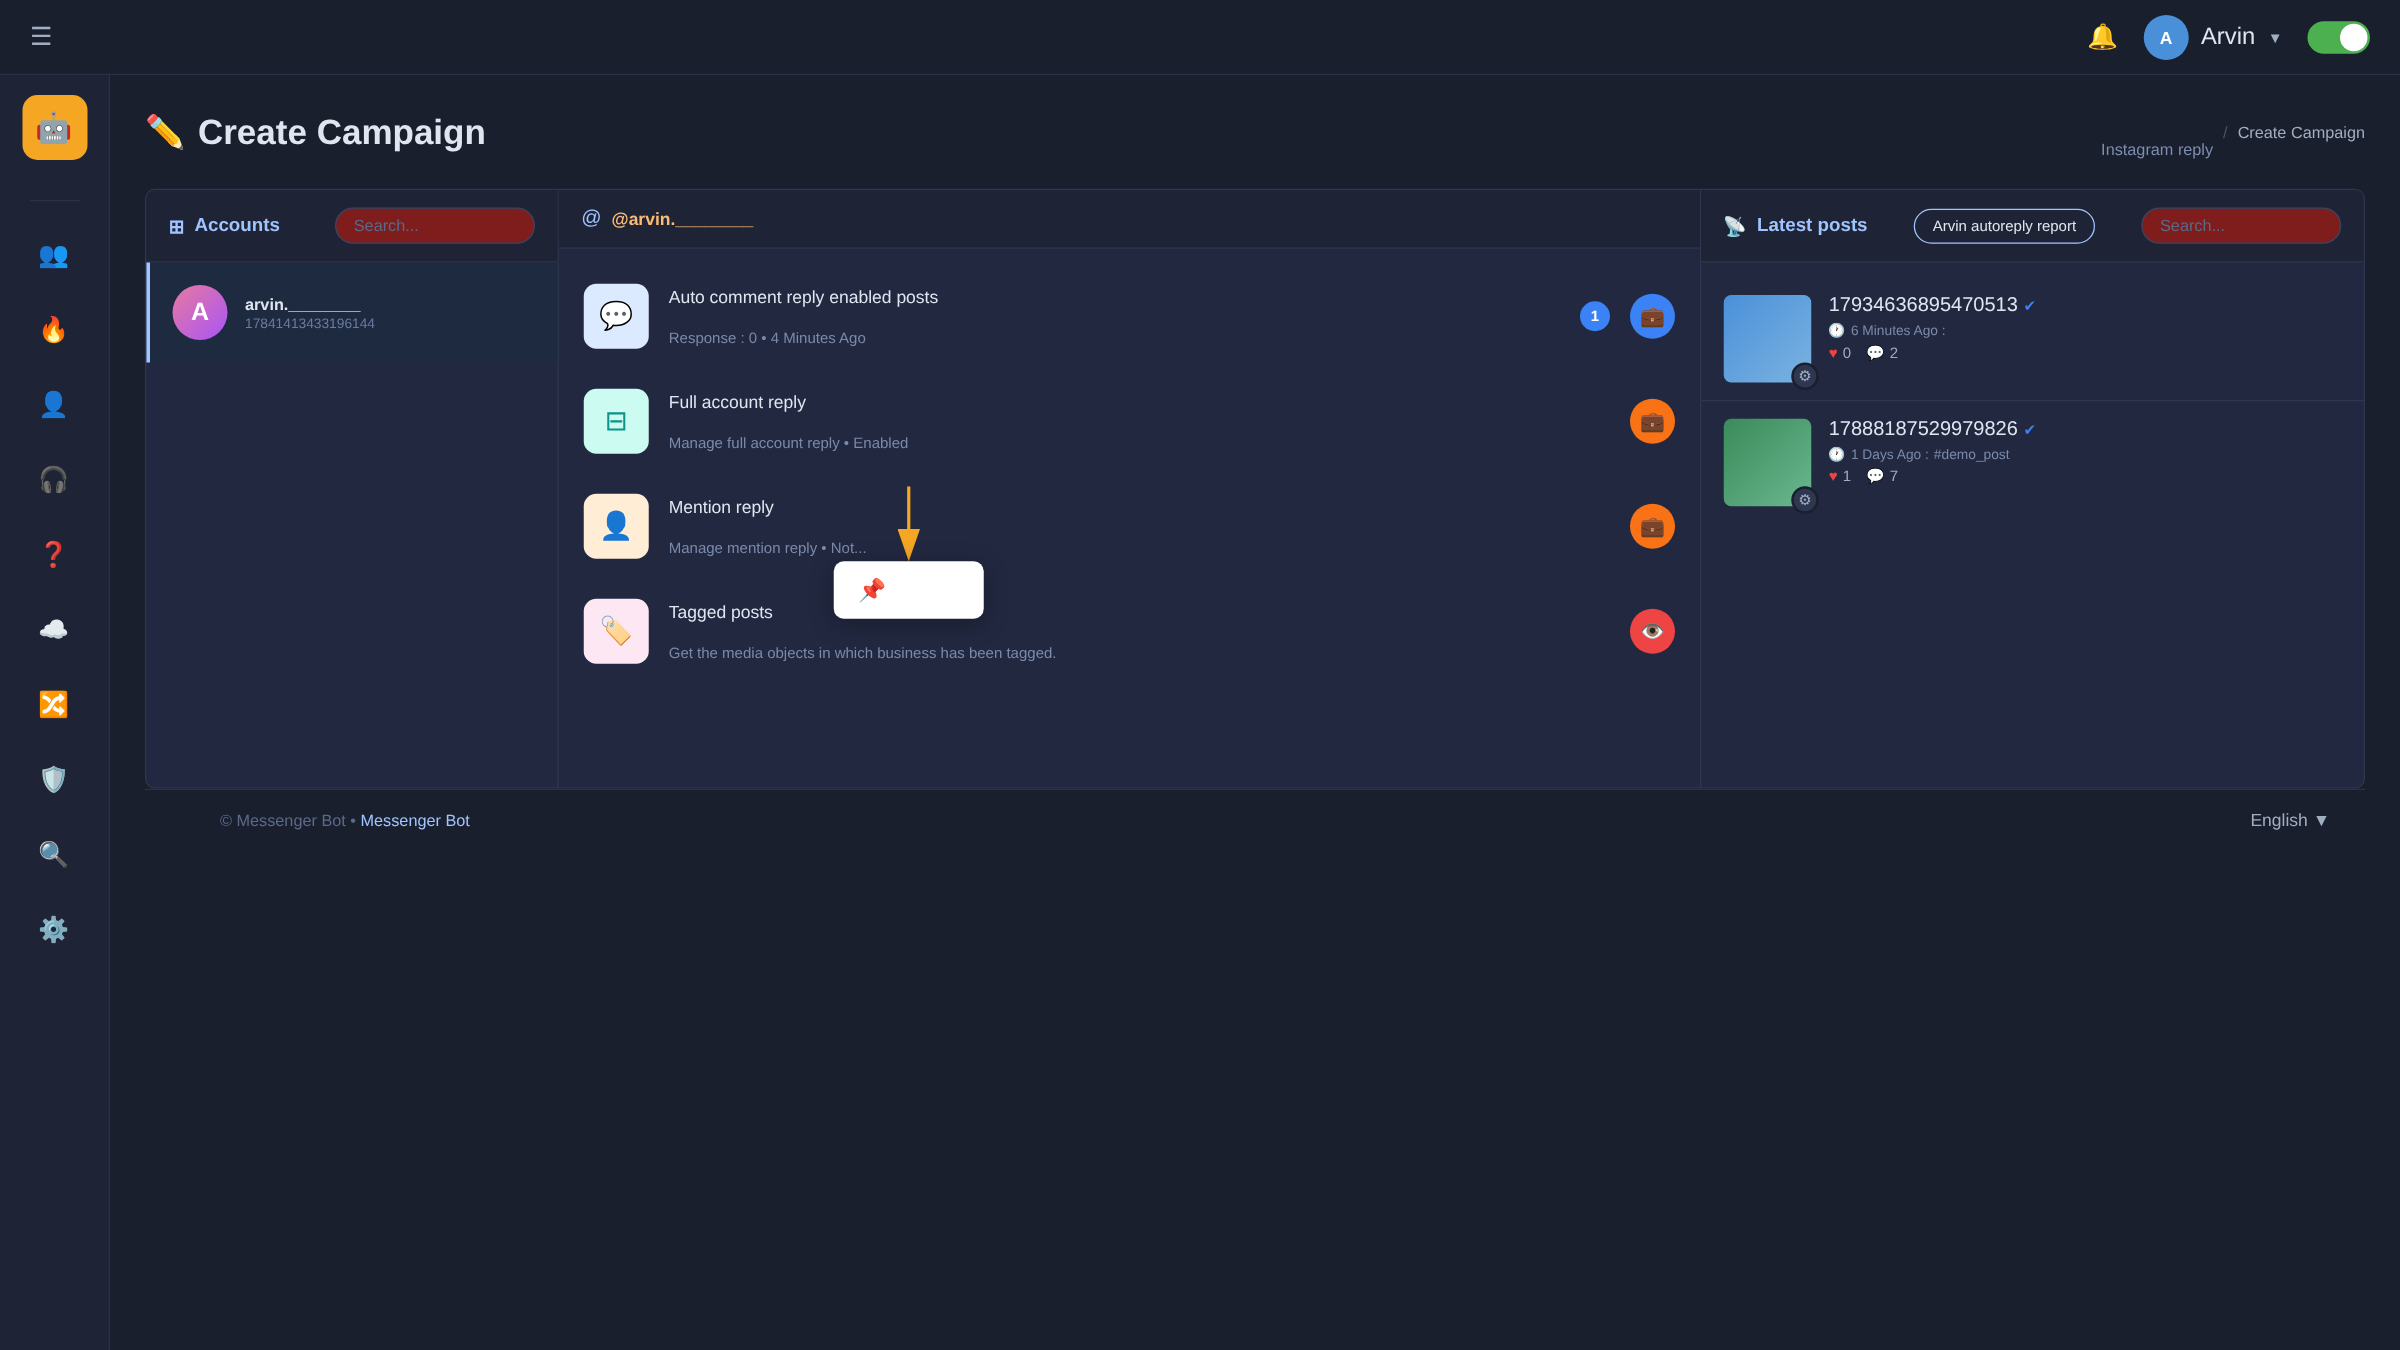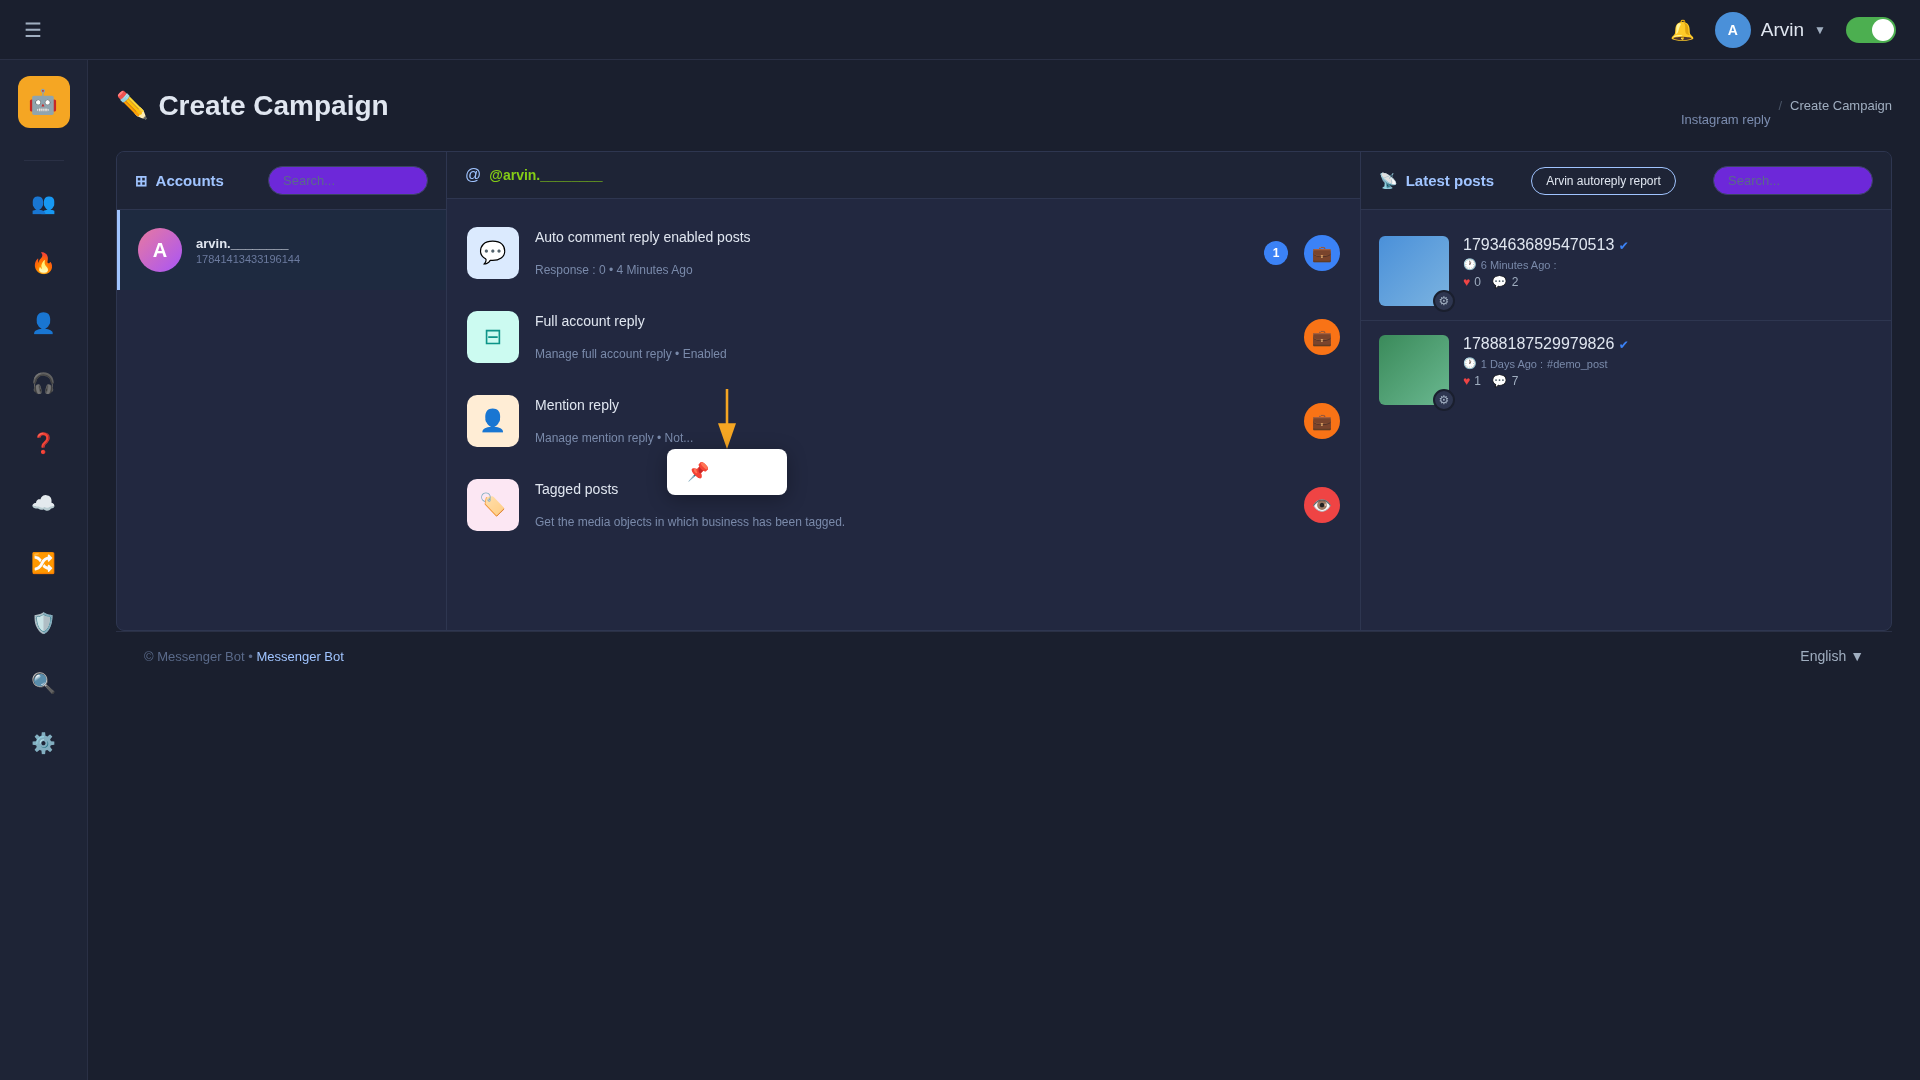--- a/index.html
+++ b/index.html
@@ -127,21 +127,21 @@
       justify-content: space-between;
       padding: 14px 18px;
       border-bottom: 1px solid #2e3650;
       background: #1e2436;
     }
     .panel-col-title {
       display: flex; align-items: center; gap: 8px;
       font-size: 15px; font-weight: 600; color: #a0c4ff;
     }
     .panel-search {
-      background: #6d28d9;
+      background: #7f1d1d;
       border: 1px solid #3a4560;
       border-radius: 20px;
       padding: 6px 14px;
       color: #a0aec0;
       font-size: 13px;
       outline: none;
       width: 160px;
     }
     .panel-search::placeholder { color: #5a6a8a; }
 
@@ -167,21 +167,21 @@
     .account-id { font-size: 11px; color: #6b7a9e; margin-top: 2px; }
 
     
     .insta-header {
       display: flex; align-items: center; gap: 8px;
       padding: 14px 18px;
       border-bottom: 1px solid #2e3650;
       background: #1e2436;
     }
     .insta-icon { color: #a0c4ff; font-size: 16px; }
-    .insta-handle { font-size: 14px; font-weight: 600; color: #84cc16; }
+    .insta-handle { font-size: 14px; font-weight: 600; color: #fdba74; }
 
     
     .feature-list { padding: 12px 0; }
     .feature-item {
       display: flex; align-items: center; gap: 16px;
       padding: 16px 20px;
       cursor: pointer;
       position: relative;
     }
     .feature-icon-box {
@@ -300,21 +300,21 @@
 
     
     .footer {
       padding: 16px 28px;
       display: flex;
       justify-content: space-between;
       align-items: center;
       background: #1a1f2e;
       border-top: 1px solid #2a3045;
     }
-    .footer-left { font-size: 13px; color: #5a6a8a; }
+    .footer-left { font-size: 13px; color: #5a6a8a; margin-left: 32px; }
     .footer-link { color: #a0c4ff; text-decoration: none; cursor: pointer; }
     .footer-right { font-size: 14px; color: #a0aec0; cursor: pointer; }
   </style>
 </head>
 <body>
 
 <div class="navbar">
   <div class="navbar-left">
     <span class="hamburger">☰</span>
   </div>

